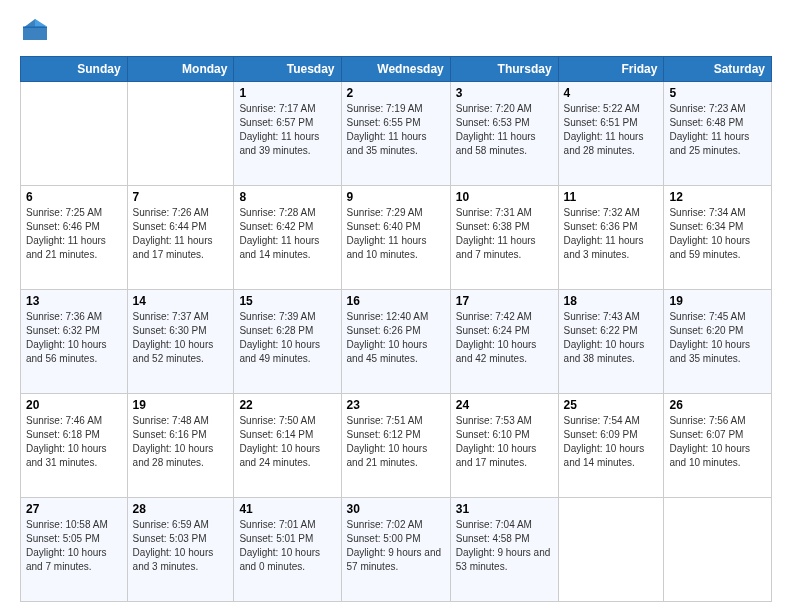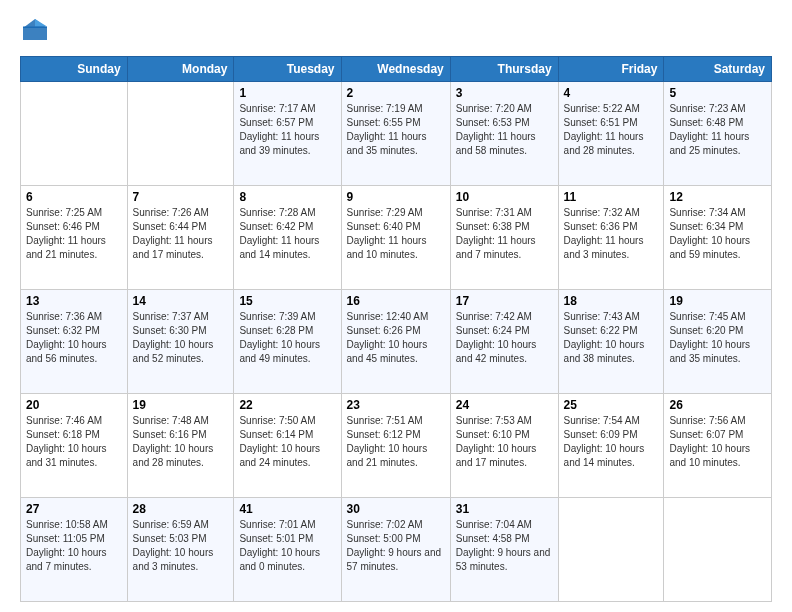--- a/index.html
+++ b/index.html
@@ -346,21 +346,21 @@
           <span>Sunset: 6:07 PM</span><br>
           <span>Daylight: 10 hours and 10 minutes.</span>
         </div>
       </td>
         </tr>
         <tr>
           <td>
         <span class="day-num">27</span>
         <div class="day-info">
           <span>Sunrise: 10:58 AM</span><br>
-          <span>Sunset: 11:05 PM</span><br>
+          <span>Sunset: 5:05 PM</span><br>
           <span>Daylight: 10 hours and 7 minutes.</span>
         </div>
       </td>
           <td>
         <span class="day-num">28</span>
         <div class="day-info">
           <span>Sunrise: 6:59 AM</span><br>
           <span>Sunset: 5:03 PM</span><br>
           <span>Daylight: 10 hours and 3 minutes.</span>
         </div>

